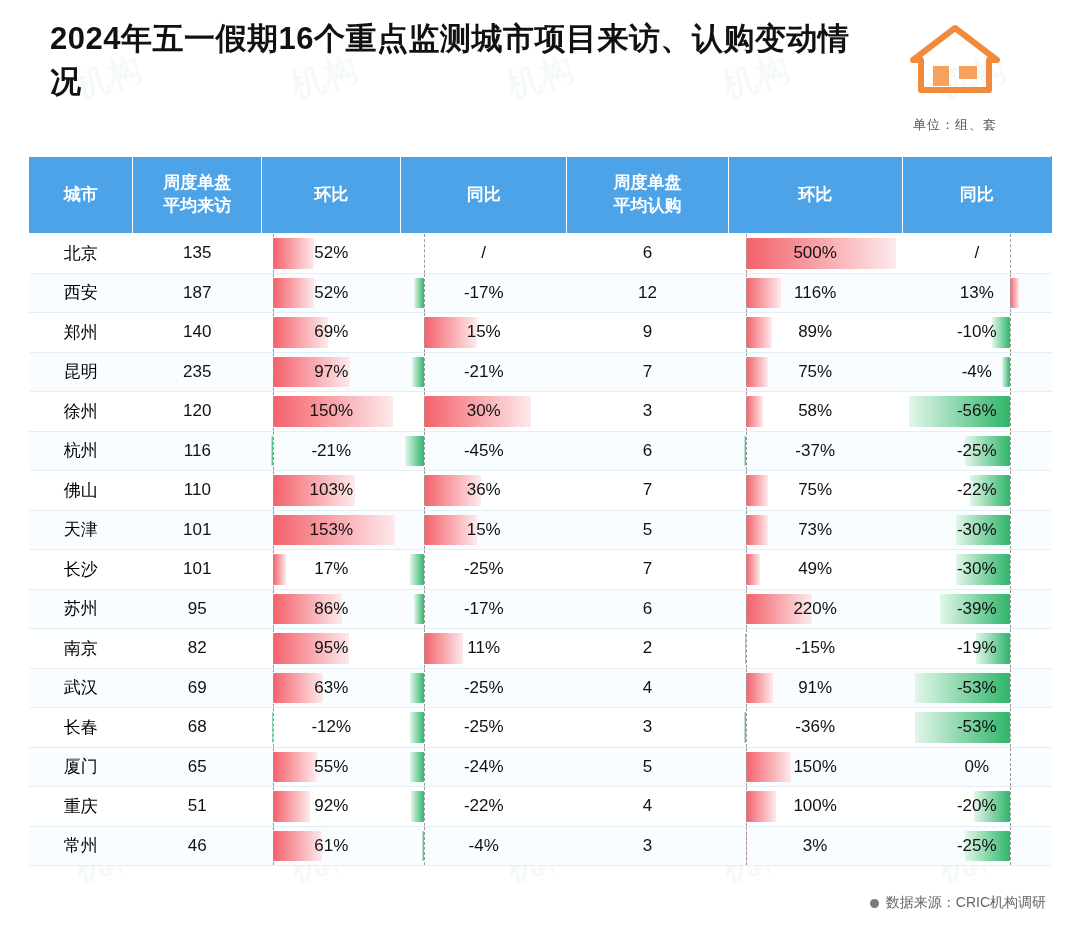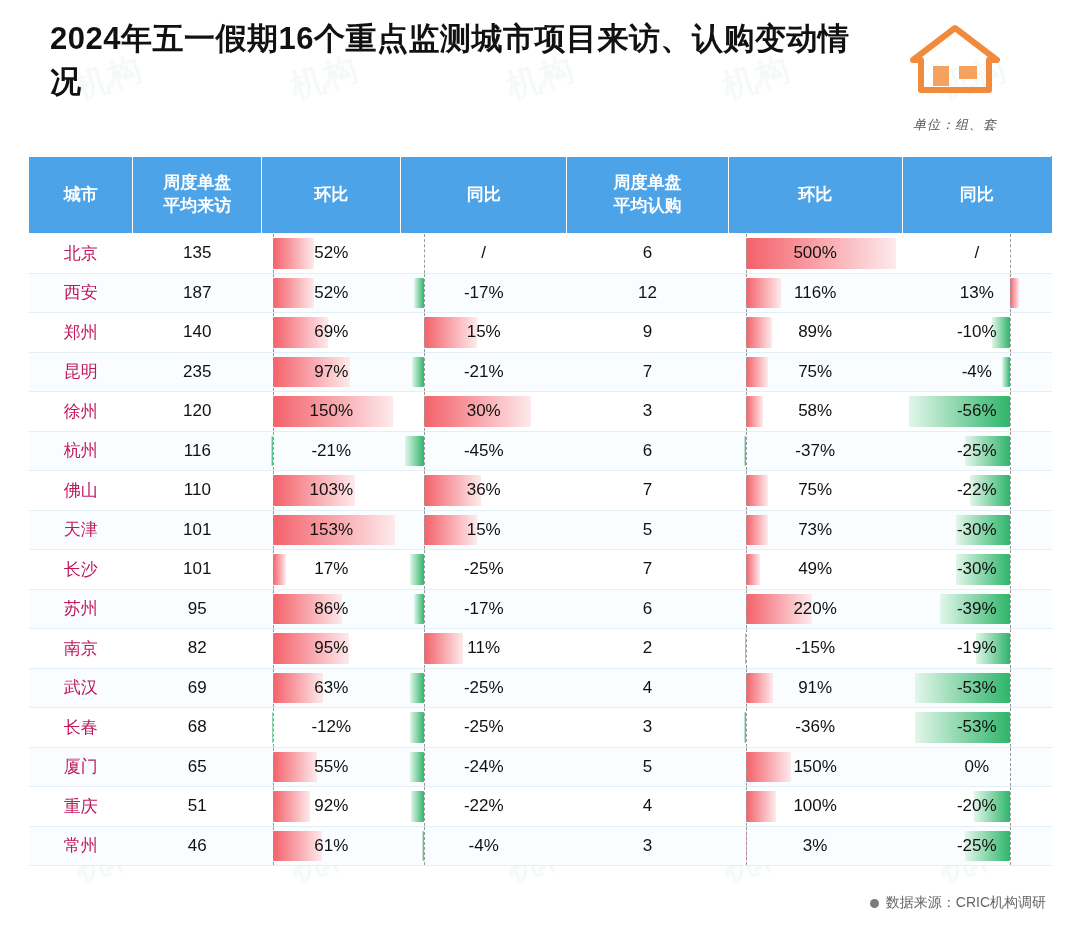--- a/index.html
+++ b/index.html
@@ -36,21 +36,20 @@
   .title{
     font-size:31px;font-weight:700;line-height:1.38;
     letter-spacing:.5px;
     max-width:830px;
     color:#111;
   }
   .brandbox{
     text-align:center;
     padding-top:6px;
     min-width:150px;
-    font-style:italic;
   }
   .house-icon{display:block;margin:0 auto;}
   .unit{
     margin-top:20px;
     font-size:13px;color:#555;letter-spacing:1px;
   }
   
   .table-wrap{
     position:relative;z-index:2;
     margin:22px 28px 0 28px;
@@ -75,21 +74,21 @@
     height:36.5px;
     border-bottom:1px solid #e3eef5;
     font-size:17px;
     text-align:center;
     vertical-align:middle;
     position:relative;
     background:#fff;
   }
   tbody tr:nth-child(odd) td{background:#ffffff;}
   tbody tr:nth-child(even) td{background:#fafdff;}
-  td.city{font-size:17px;color:#be185d;}
+  td.city{font-size:17px;color:#000000;}
   td.num{font-size:17px;color:#111;}
   
   .barcell{
     padding:0;
   }
   .barcell .inner{
     position:relative;
     height:100%;
     width:100%;
     display:flex;align-items:center;justify-content:center;

